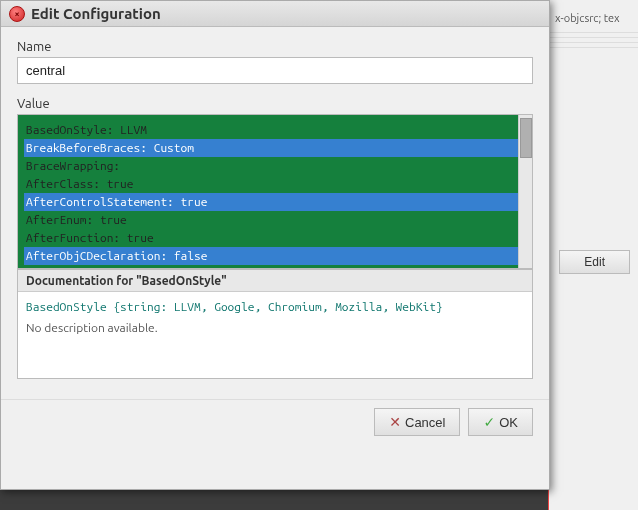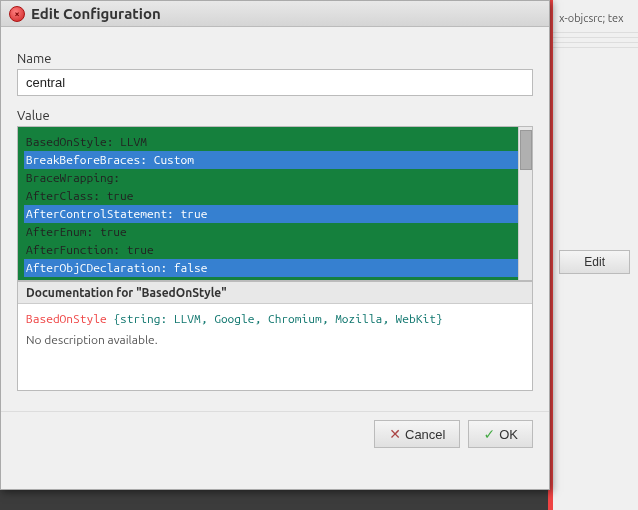--- a/index.html
+++ b/index.html
@@ -53,21 +53,21 @@
       font-weight: bold;
     }
 
     .title-text {
       font-size: 15px;
       font-weight: bold;
       color: #333;
     }
 
     .dialog-body {
-      padding: 24px 16px 12px 16px;
+      padding: 12px 16px 12px 16px;
     }
 
     .field-label {
       font-size: 13px;
       font-weight: normal;
       color: #333;
       margin-bottom: 4px;
       display: block;
     }
 
@@ -192,21 +192,21 @@
       background: linear-gradient(to bottom, #f5f5f5, #e0e0e0);
     }
 
     .right-panel {
       position: absolute;
       right: 0;
       top: 0;
       width: 90px;
       height: 510px;
       background: #f0f0f0;
-      border-left: 5px solid #ef4444;
+      border-left: 1px solid #ef4444;
       padding: 8px 0;
     }
 
     .right-panel-text {
       font-size: 11px;
       color: #555;
       padding: 4px 6px;
       word-break: break-all;
     }
 
@@ -276,21 +276,21 @@
         </div>
       <div class="scrollbar-track">
         <div class="scrollbar-thumb"></div>
       </div>
     </div>
 
     
     <div class="doc-section">
       <div class="doc-header">Documentation for "BasedOnStyle"</div>
       <div class="doc-type-line">
-        <span style="color:#ef4444;">BasedOnStyle </span><span style="color:#0f766e;">{string: LLVM, Google, Chromium, Mozilla, WebKit}</span>
+        <span style="color:#0f766e;">BasedOnStyle </span><span style="color:#0f766e;">{string: LLVM, Google, Chromium, Mozilla, WebKit}</span>
       </div>
       <div class="doc-description">No description available.</div>
     </div>
 
   </div>
 
   <div class="button-bar">
     <button class="btn">
       <span class="cross">✕</span>
       <span> Cancel</span>

